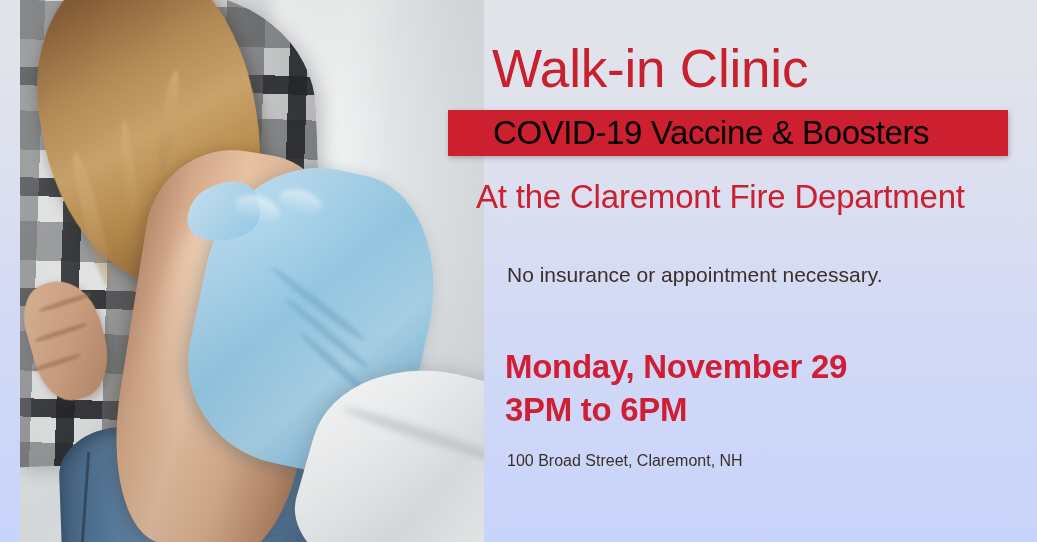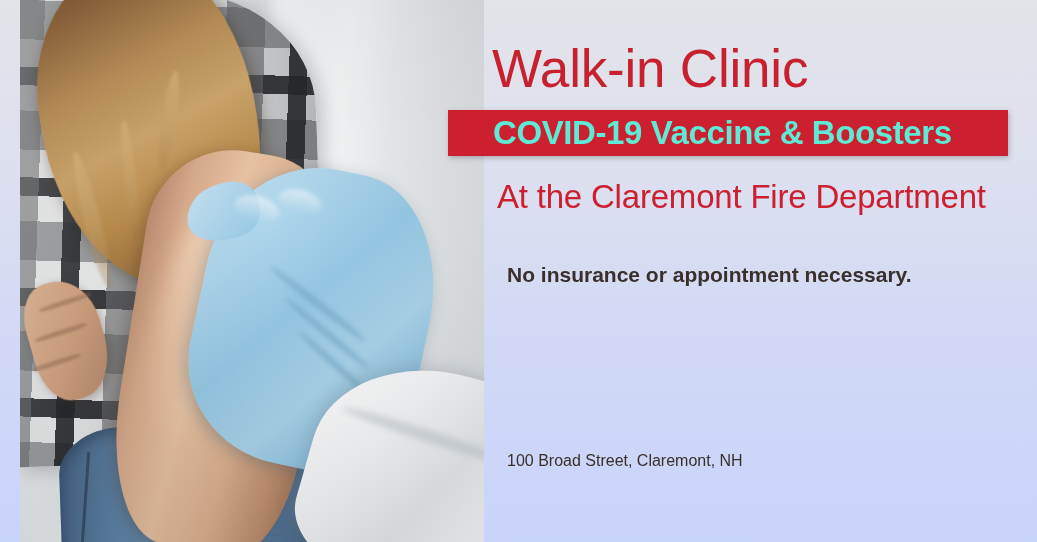--- a/index.html
+++ b/index.html
@@ -318,47 +318,46 @@
     height: 46px;
     background: #cc2030;
     box-shadow: 1px 2px 5px rgba(60,50,50,.30);
   }
   .banner-text {
     position: absolute;
     left: 45px;
     top: 50%;
     transform: translateY(-50%);
     font-size: 33px;
-    font-weight: bold;
-    color: #5eead4;
+    font-weight: normal;
+    color: #000000;
     letter-spacing: -0.4px;
     white-space: nowrap;
     text-align: right;
   }
 
   .subhead {
     position: absolute;
-    left: 497px;
+    left: 476px;
     top: 178px;
     font-size: 33px;
     font-weight: 300;
     color: #cc2030;
     letter-spacing: -0.2px;
     white-space: nowrap;
   }
 
   .note {
     position: absolute;
     left: 507px;
     top: 259px;
     font-size: 21px;
     line-height: 1.52;
     color: #3a2f2a;
     white-space: nowrap;
-    font-weight: bold;
   }
 
   .when {
     position: absolute;
     left: 505px;
     top: 346px;
     font-size: 33px;
     line-height: 1.30;
     font-weight: bold;
     color: #d01f35;
@@ -428,16 +427,20 @@
   <div class="banner">
     <span class="banner-text">COVID-19 Vaccine &amp; Boosters</span>
   </div>
 
   <div class="subhead">At the Claremont Fire Department</div>
 
   <div class="note">
     <div>No insurance or appointment necessary.</div>
   </div>
 
+  <div class="when">
+    <div>Monday, November 29</div>
+    <div>3PM to 6PM</div>
+  </div>
 
   <div class="address">100 Broad Street, Claremont, NH</div>
 
 </div>
 
 </body></html>

